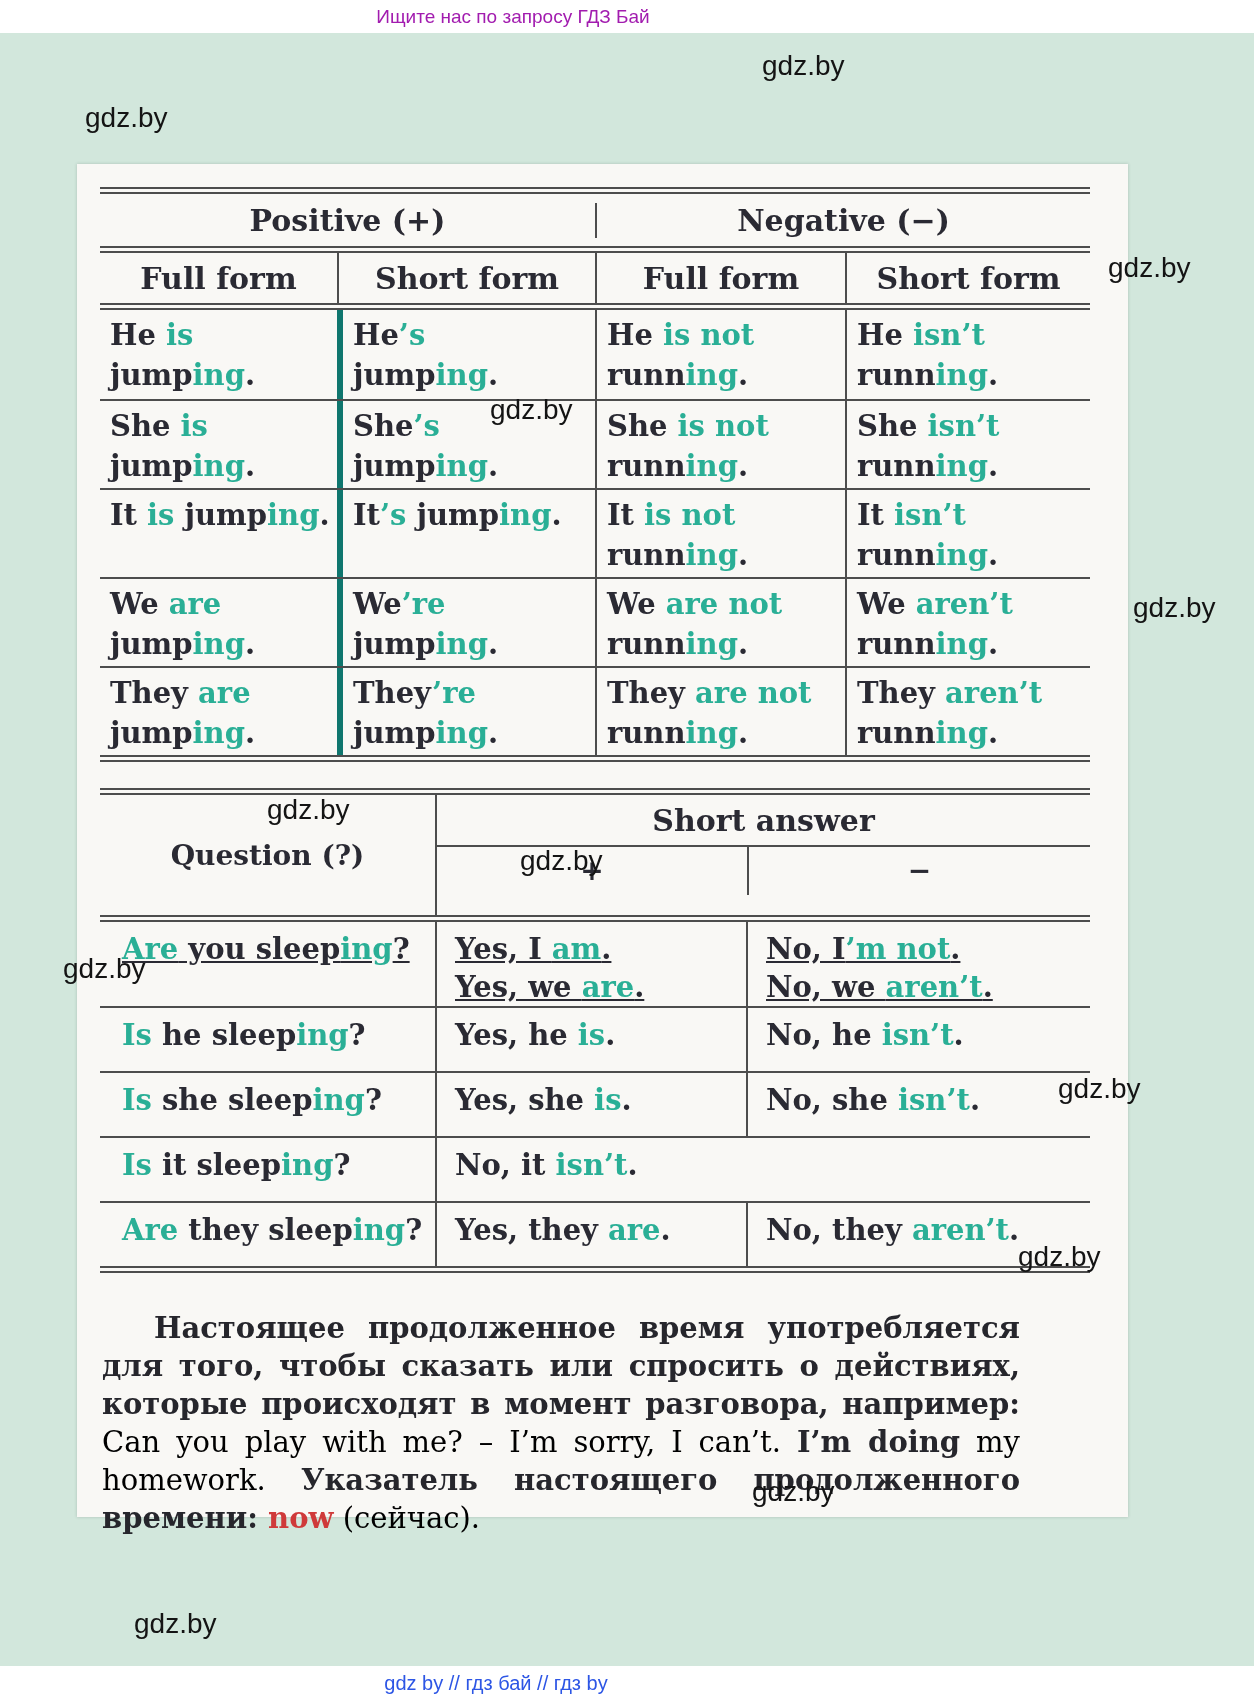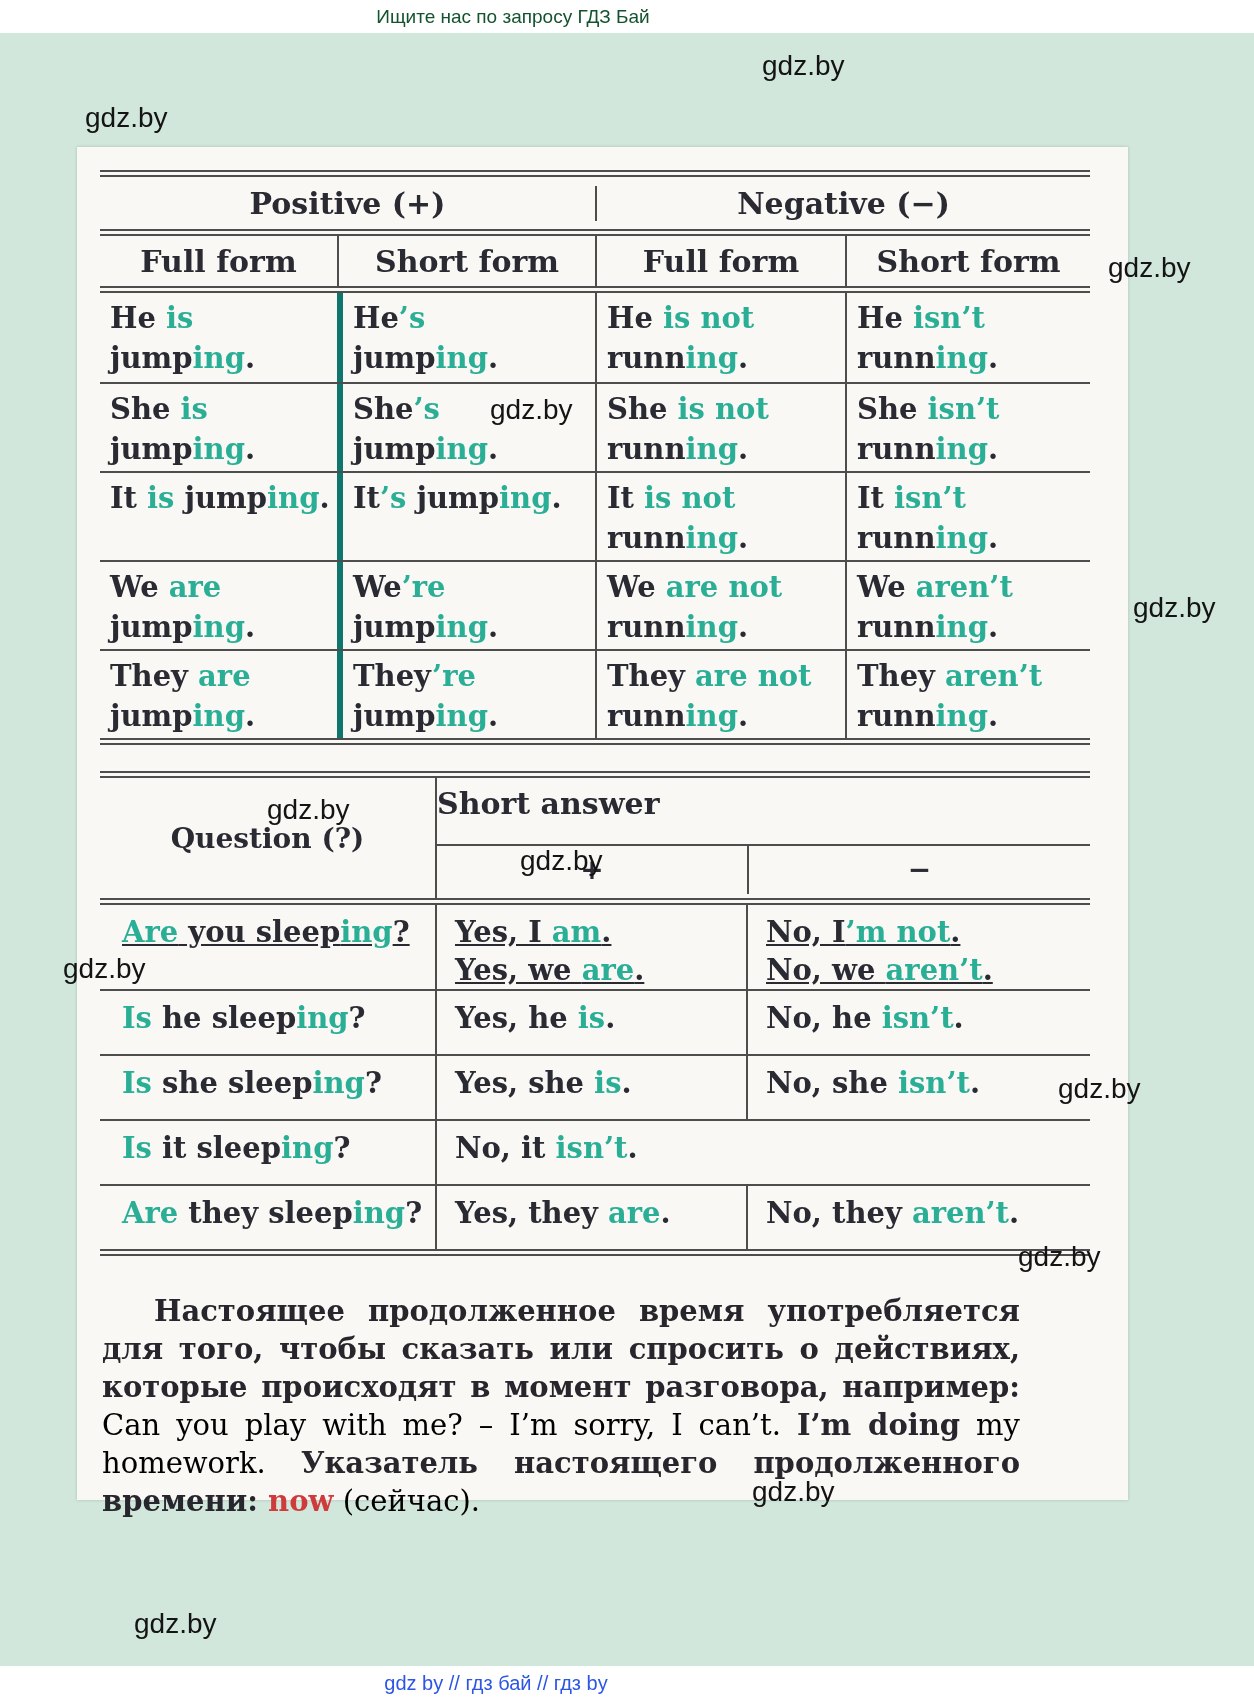--- a/index.html
+++ b/index.html
@@ -2,25 +2,25 @@
 <html><head>
 <meta charset="utf-8">
 <style>
   html,body{margin:0;padding:0;}
   body{
     position:relative;width:1254px;height:1702px;background:#ffffff;
     font-family:"Liberation Sans",sans-serif;overflow:hidden;
   }
   .mint-bg{position:absolute;left:0;top:33px;width:1254px;height:1633px;background:#d2e7dc;}
   .topbar{position:absolute;left:0;top:6px;width:1026px;text-align:center;
-    font-size:19px;color:#14532d;}
+    font-size:19px;color:#a21caf;}
   .footer-strip{position:absolute;left:0;top:1666px;width:1254px;height:36px;background:#ffffff;}
   .footer-links{position:absolute;left:0;top:1672px;width:992px;text-align:center;
     font-size:20px;color:#2d56e5;cursor:pointer;}
-  .page{position:absolute;left:77px;top:147px;width:1051px;height:1353px;
+  .page{position:absolute;left:77px;top:164px;width:1051px;height:1353px;
     background:#f9f8f5;box-shadow:0 0 3px rgba(60,80,70,.25);}
   .wm{position:absolute;z-index:9;font-size:28px;color:#141414;white-space:nowrap;}
 
   
   .tbl{position:absolute;left:23px;width:990px;font-family:"DejaVu Serif",serif;
     font-weight:bold;color:#2a2a33;box-sizing:border-box;}
   .tbl *{box-sizing:border-box;}
   #table1{top:23px;}
   #table2{top:624px;}
   .dbl{border-top:2px solid #4d4d4d;border-bottom:2px solid #4d4d4d;height:7px;}
@@ -39,21 +39,21 @@
   .t1row + .t1row{border-top:2px solid #4d4d4d;}
   .t1row .cell{padding:5px 4px 0 10px;font-size:29px;line-height:40px;}
   .t1row .cell:nth-child(1){width:237px;}
   .t1row .cell:nth-child(2){width:258px;border-left:6px solid #0f766e;}
   .t1row .cell:nth-child(3){width:250px;border-left:2px solid #4d4d4d;}
   .t1row .cell:nth-child(4){width:245px;border-left:2px solid #4d4d4d;}
 
   .t2head{display:flex;}
   .qcell{width:335px;height:120px;display:flex;align-items:center;justify-content:center;font-size:28px;}
   .sa-wrap{width:655px;border-left:2px solid #4d4d4d;}
-  .sa-title{height:66px;text-align:left;font-size:30px;line-height:52px;}
+  .sa-title{height:50px;text-align:center;font-size:30px;line-height:52px;}
   .sa-subs{display:flex;border-top:2px solid #4d4d4d;height:50px;}
   .sa-subs .sub{font-size:28px;text-align:center;line-height:48px;}
   .sa-subs .sub:nth-child(1){width:311px;}
   .sa-subs .sub:nth-child(2){width:344px;border-left:2px solid #4d4d4d;}
 
   .t2row{display:flex;min-height:65px;}
   .t2row.tall{min-height:82px;text-decoration:underline;}
   .t2row + .t2row{border-top:2px solid #4d4d4d;}
   .t2row .cell{padding:8px 4px 0 4px;font-size:29px;line-height:38px;}
   .t2row .cell:nth-child(1){width:335px;padding-left:22px;}

